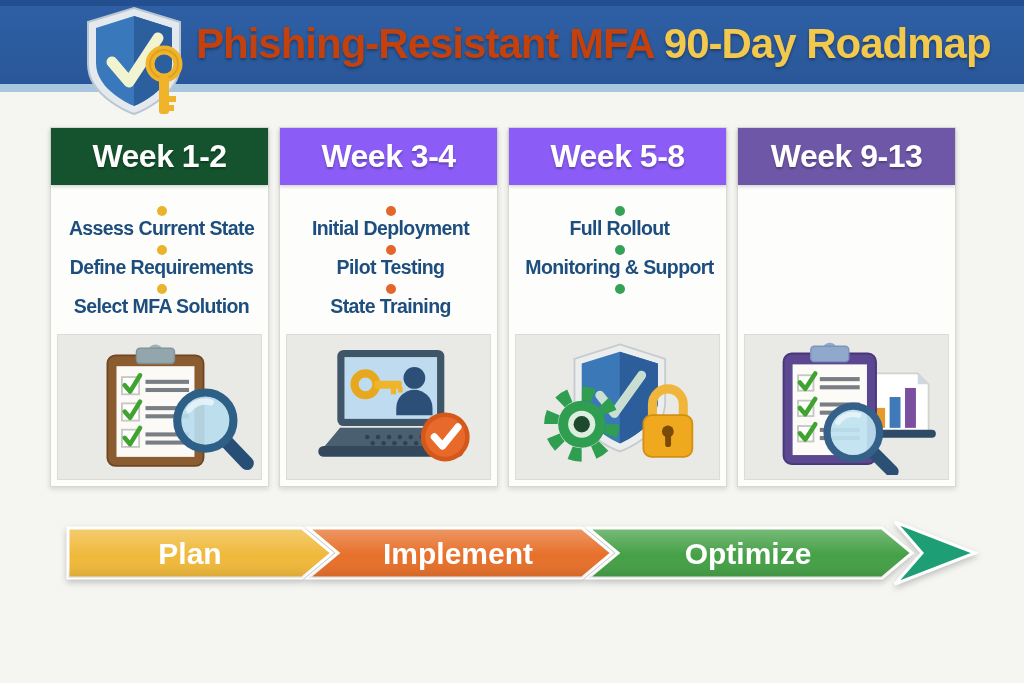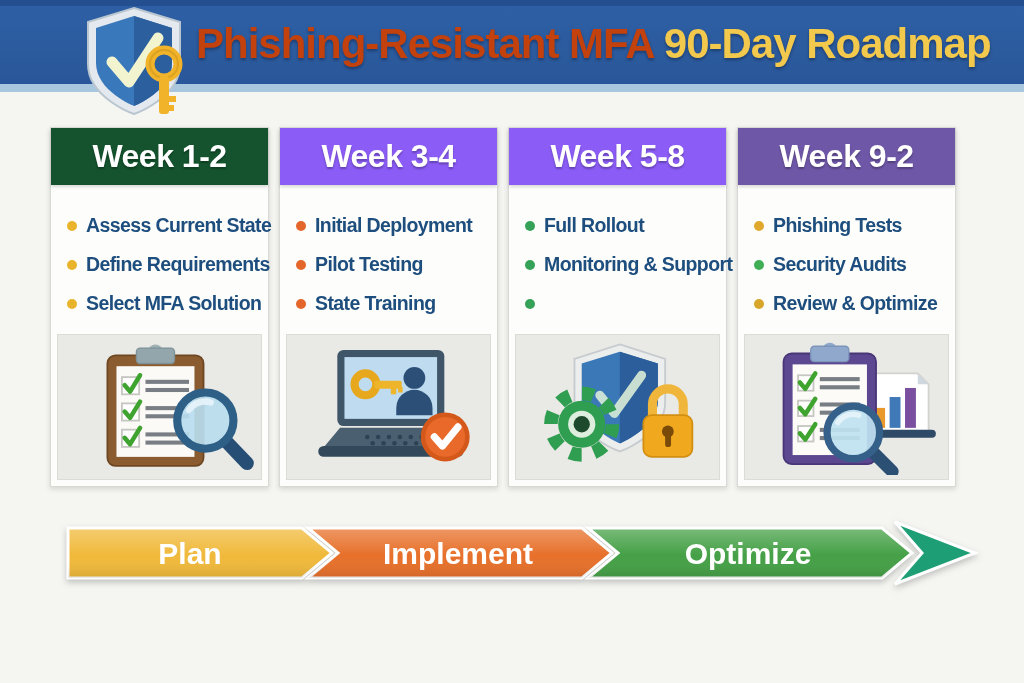--- a/index.html
+++ b/index.html
@@ -40,21 +40,21 @@
     background:#fdfdfb; border:1px solid #d9d9d4;
     box-shadow:0 2px 5px rgba(60,60,60,.18);
   }
   .col-header {
     height:57px; display:flex; align-items:center; justify-content:center;
     color:#fff; font-size:32px; font-weight:bold; letter-spacing:-0.5px;
     text-shadow:0 2px 2px rgba(0,0,0,.28);
     box-shadow:0 2px 3px rgba(0,0,0,.15);
   }
   .bullet-list { list-style:none; padding:21px 12px 0 16px; }
-  .bullet-item { display:flex; align-items:center; gap:9px; height:39px; }
+  .bullet-item { display:flex; align-items:center; gap:1px; height:39px;flex-direction:column; }
   .dot { width:10px; height:10px; border-radius:50%; flex:0 0 10px; }
   .bullet-label {
     color:#1d4e7e; font-size:19.5px; font-weight:bold; letter-spacing:-0.6px;
     white-space:nowrap;
   }
   .illus {
     position:absolute; left:6px; right:6px; bottom:6px; height:146px;
     background:#e9e9e5; border:1px solid #dcdcd6;
     display:flex; align-items:center; justify-content:center;
   }
@@ -240,35 +240,21 @@
             <path d="M148 86 v-14 a17 17 0 0 1 34 0 v14" fill="none" stroke="#f0b63c" stroke-width="10"></path>
             <rect x="138" y="84" width="54" height="46" rx="9" fill="#f0a81f" stroke="#d28f12" stroke-width="2"></rect>
             <circle cx="165" cy="102" r="6.5" fill="#7a4a08"></circle>
             <rect x="162" y="105" width="6.5" height="14" rx="2" fill="#7a4a08"></rect>
           </g>
         </svg>
       </div>
     </div>
 
     <div class="card">
-      <div class="col-header" style="background: rgb(111, 87, 168);">Week 9-2</div>
-      <ul class="bullet-list">
-        <li class="bullet-item">
-            <span class="dot" style="background: rgb(224, 169, 46);"></span>
-            <span class="bullet-label">Phishing Tests</span>
-          </li>
-        <li class="bullet-item">
-            <span class="dot" style="background: rgb(63, 174, 85);"></span>
-            <span class="bullet-label">Security Audits</span>
-          </li>
-        <li class="bullet-item">
-            <span class="dot" style="background: rgb(217, 166, 44);"></span>
-            <span class="bullet-label">Review &amp; Optimize</span>
-          </li>
-      </ul>
+      <div class="col-header" style="background: rgb(111, 87, 168);">Week 9-13</div>
       <div class="illus">
         <svg width="200" height="136" viewBox="0 0 220 150" aria-hidden="true">
           <g>
             <path d="M130 38 h58 l12 12 v52 h-70 z" fill="#ffffff" stroke="#d2d2ce" stroke-width="2"></path>
             <path d="M188 38 l12 12 h-12 z" fill="#cfd8de"></path>
             <rect x="140" y="76" width="12" height="22" fill="#e8992a"></rect>
             <rect x="157" y="64" width="12" height="34" fill="#3f79b8"></rect>
             <rect x="174" y="54" width="12" height="44" fill="#7a4fa0"></rect>
             <rect x="126" y="100" width="82" height="9" rx="4.5" fill="#2e4a66"></rect>
           </g>

